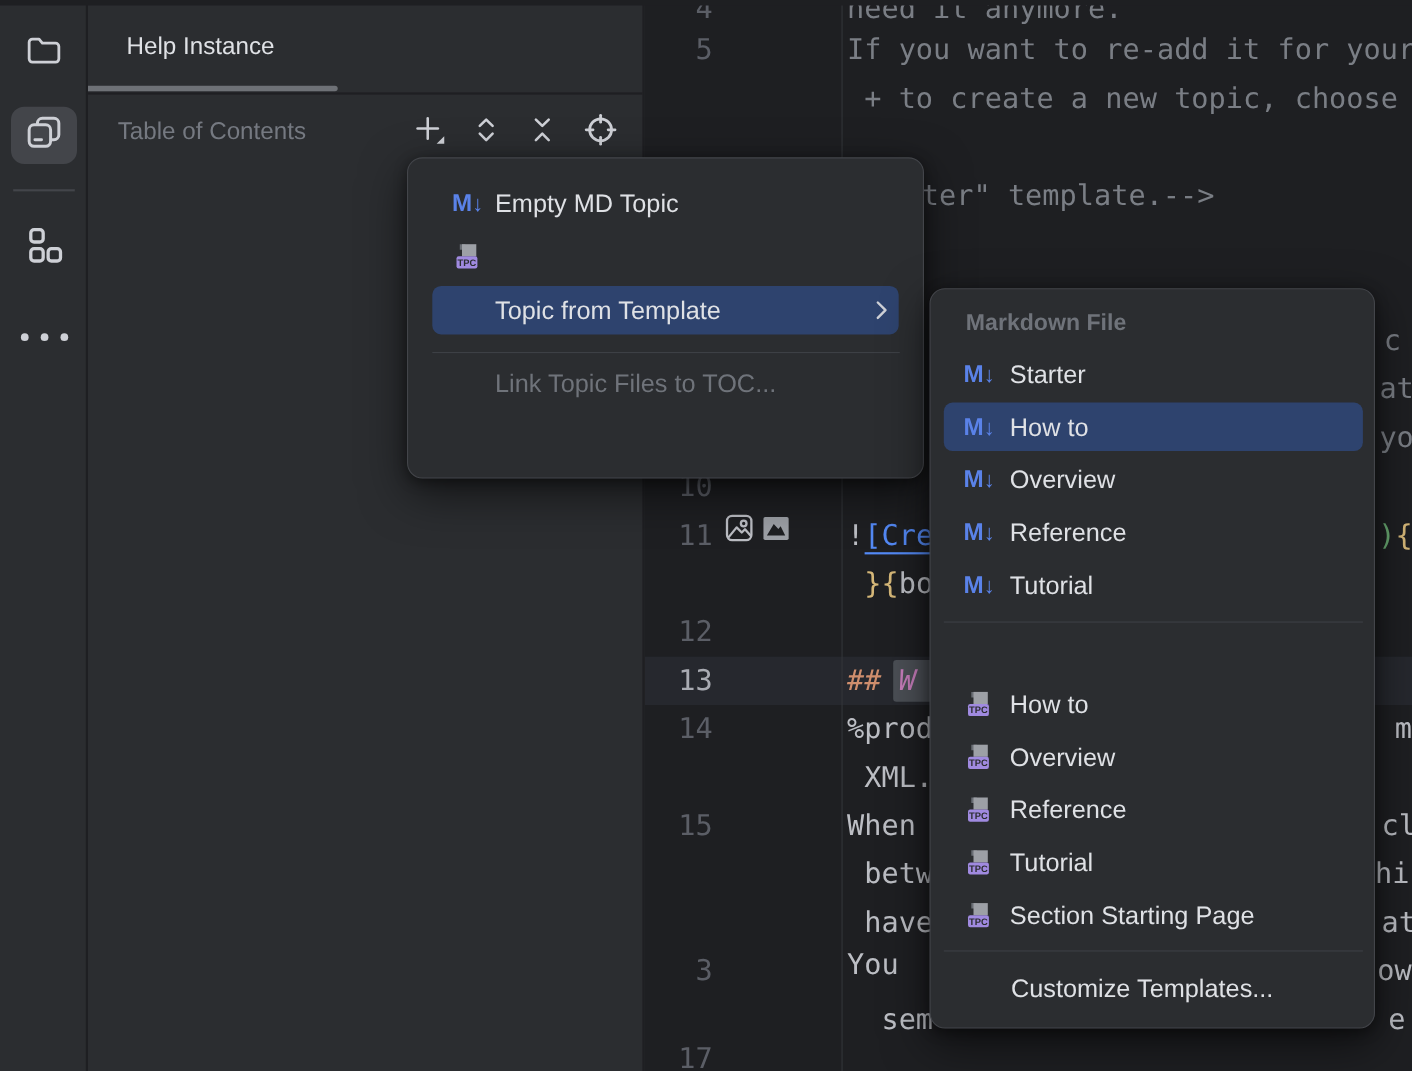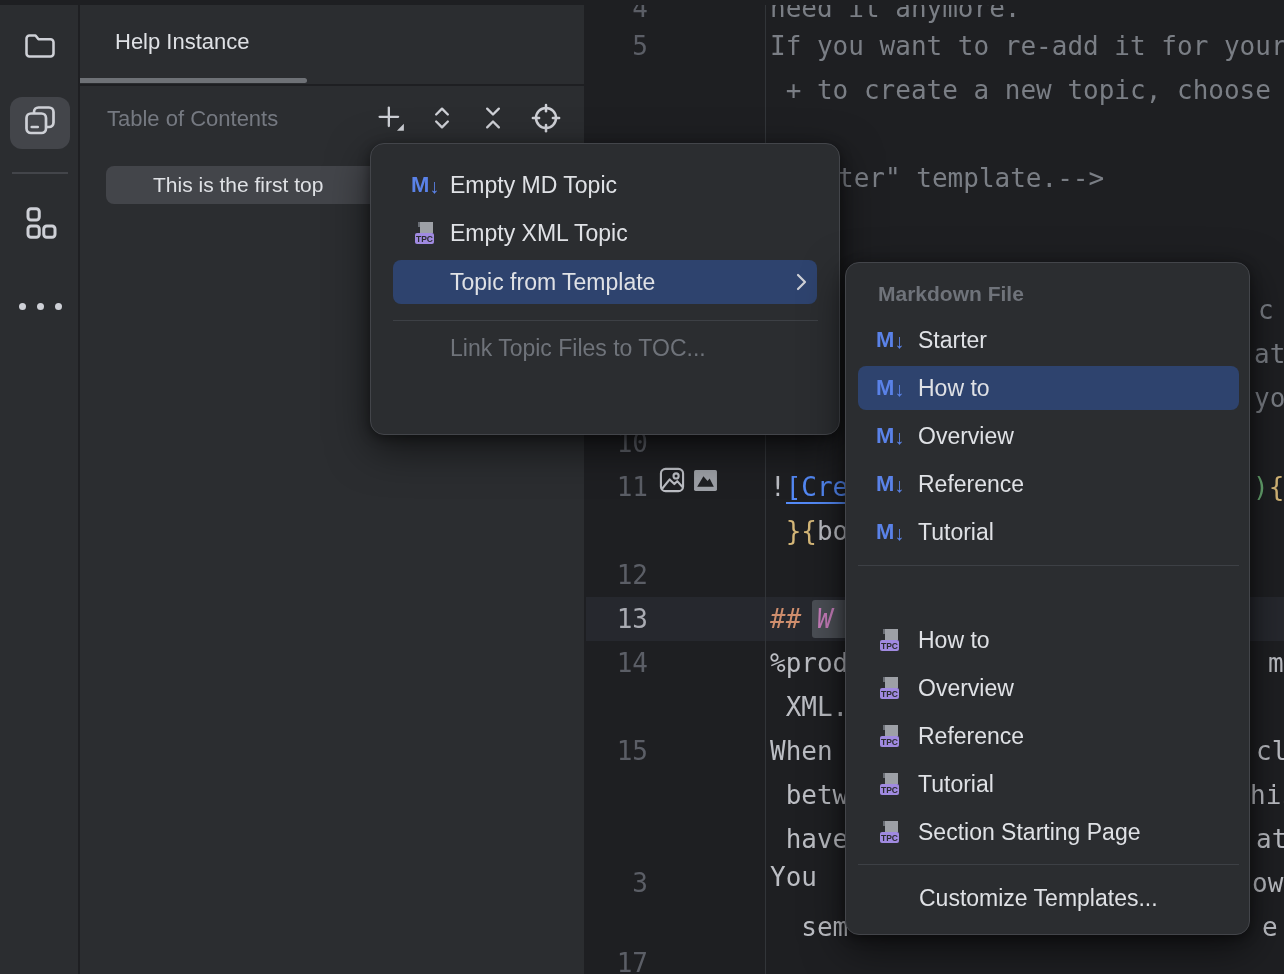--- a/index.html
+++ b/index.html
@@ -162,23 +162,20 @@
       <svg width="30" height="30" viewBox="0 0 24 24" fill="none" stroke="#ced0d6" stroke-width="2" stroke-linecap="round">
         <circle cx="12" cy="12" r="8"></circle>
         <line x1="12" y1="1.5" x2="12" y2="6.5"></line>
           <line x1="12" y1="17.5" x2="12" y2="22.5"></line>
         <line x1="1.5" y1="12" x2="6.5" y2="12"></line>
           <line x1="17.5" y1="12" x2="22.5" y2="12"></line>
       </svg>
     </span>
   </div>
 
-  <div class="toc-item">
-    <span>This is the first top</span>
-  </div>
 </div>
 
 <div class="abs editor">
   <div class="curline"></div>
   <div class="caret-chip"></div>
   <div class="gutter-line"></div>
 
   <div class="gn" style="top:-14px">4</div>
   <div class="gn" style="top:24px">5</div>
   <div class="gn" style="top:421px">10</div>
@@ -244,21 +241,20 @@
   </div>
   <div class="mrow" style="top:67px">
     <span class="micon">
       <svg width="28" height="28" viewBox="0 0 28 28">
         <polygon points="7,3 12,3 12,8 7,8" fill="#6a6e75"></polygon>
         <rect x="9" y="3" width="13" height="11" fill="#9da0a6"></rect>
         <rect x="4" y="14" width="19" height="11" rx="2" fill="#a08ae0"></rect>
         <text x="13.5" y="22.5" font-size="8.5" font-weight="bold" fill="#2b2d30" text-anchor="middle" font-family="Liberation Sans, sans-serif">TPC</text>
       </svg>
     </span>
-    <span class="lbl">Empty XML Topic</span>
   </div>
   <div class="mrow" style="top:116px">
     <div class="msel" style="top:0"></div>
     <span class="lbl">Topic from Template</span>
     <span class="subarrow">
       <svg width="24" height="24" viewBox="0 0 24 24" fill="none" stroke="#ced0d6" stroke-width="2.2" stroke-linecap="round" stroke-linejoin="round">
         <polyline points="9,5 16,12 9,19"></polyline>
       </svg>
     </span>
   </div>

